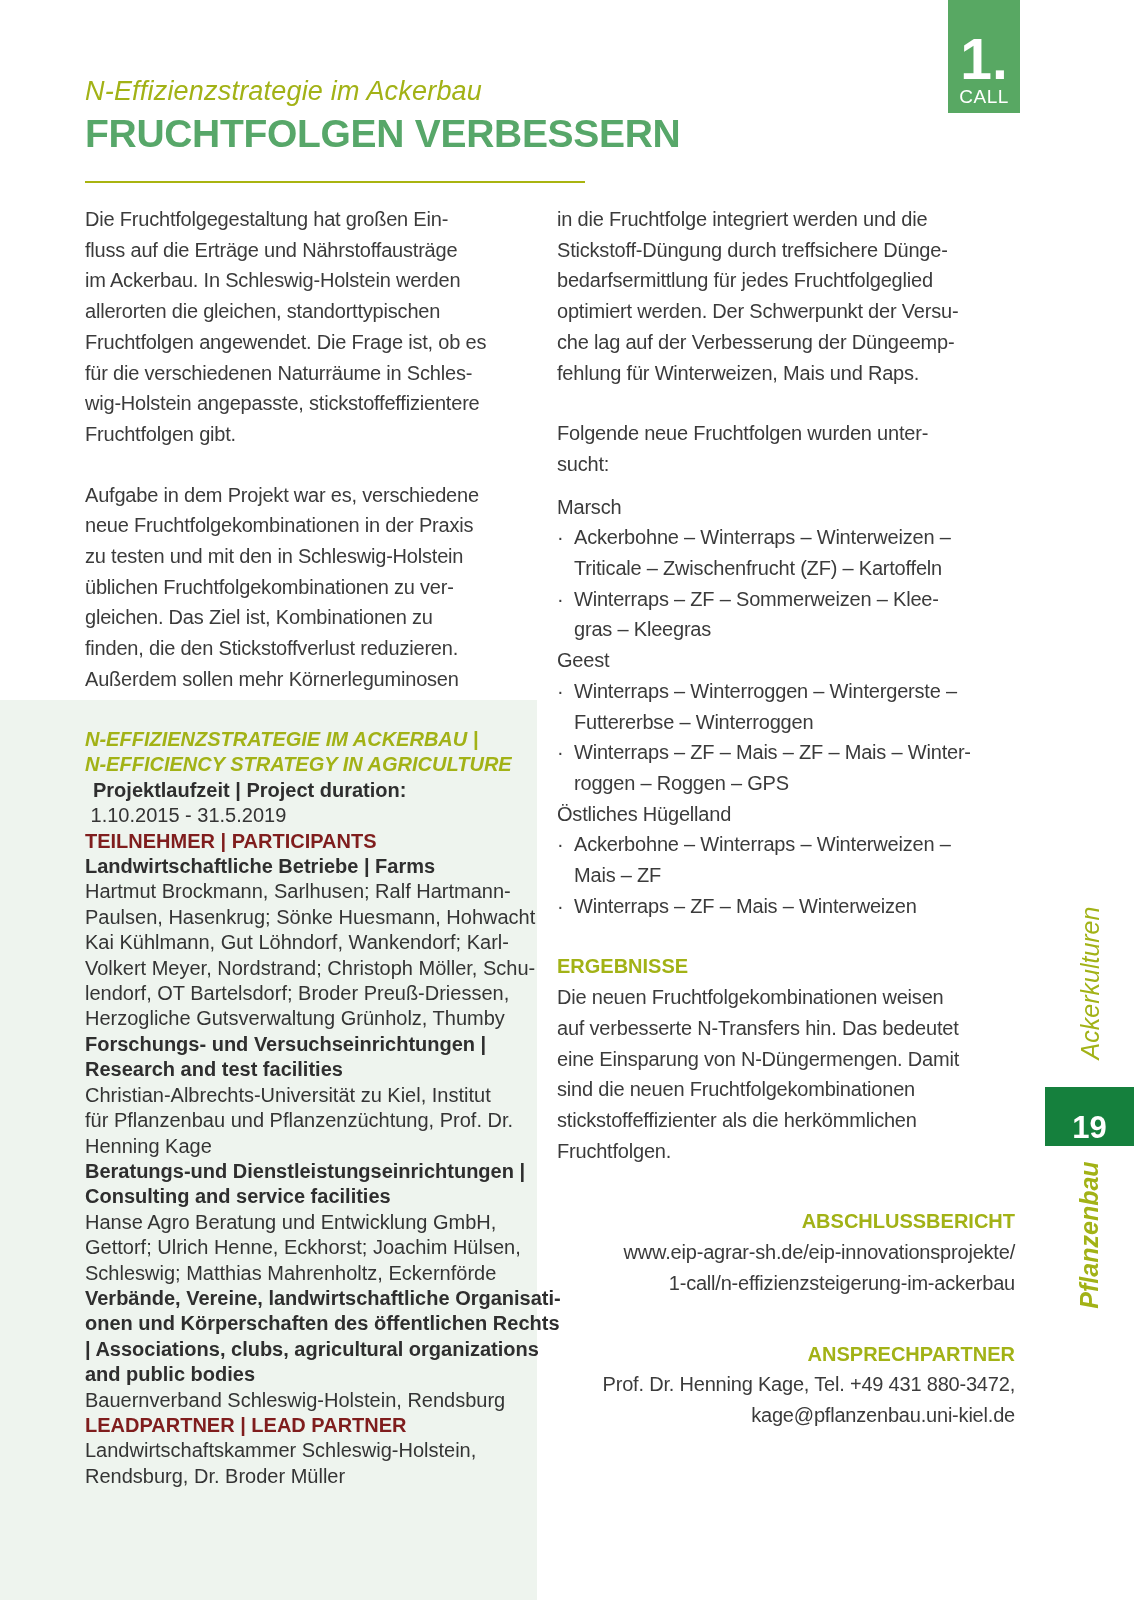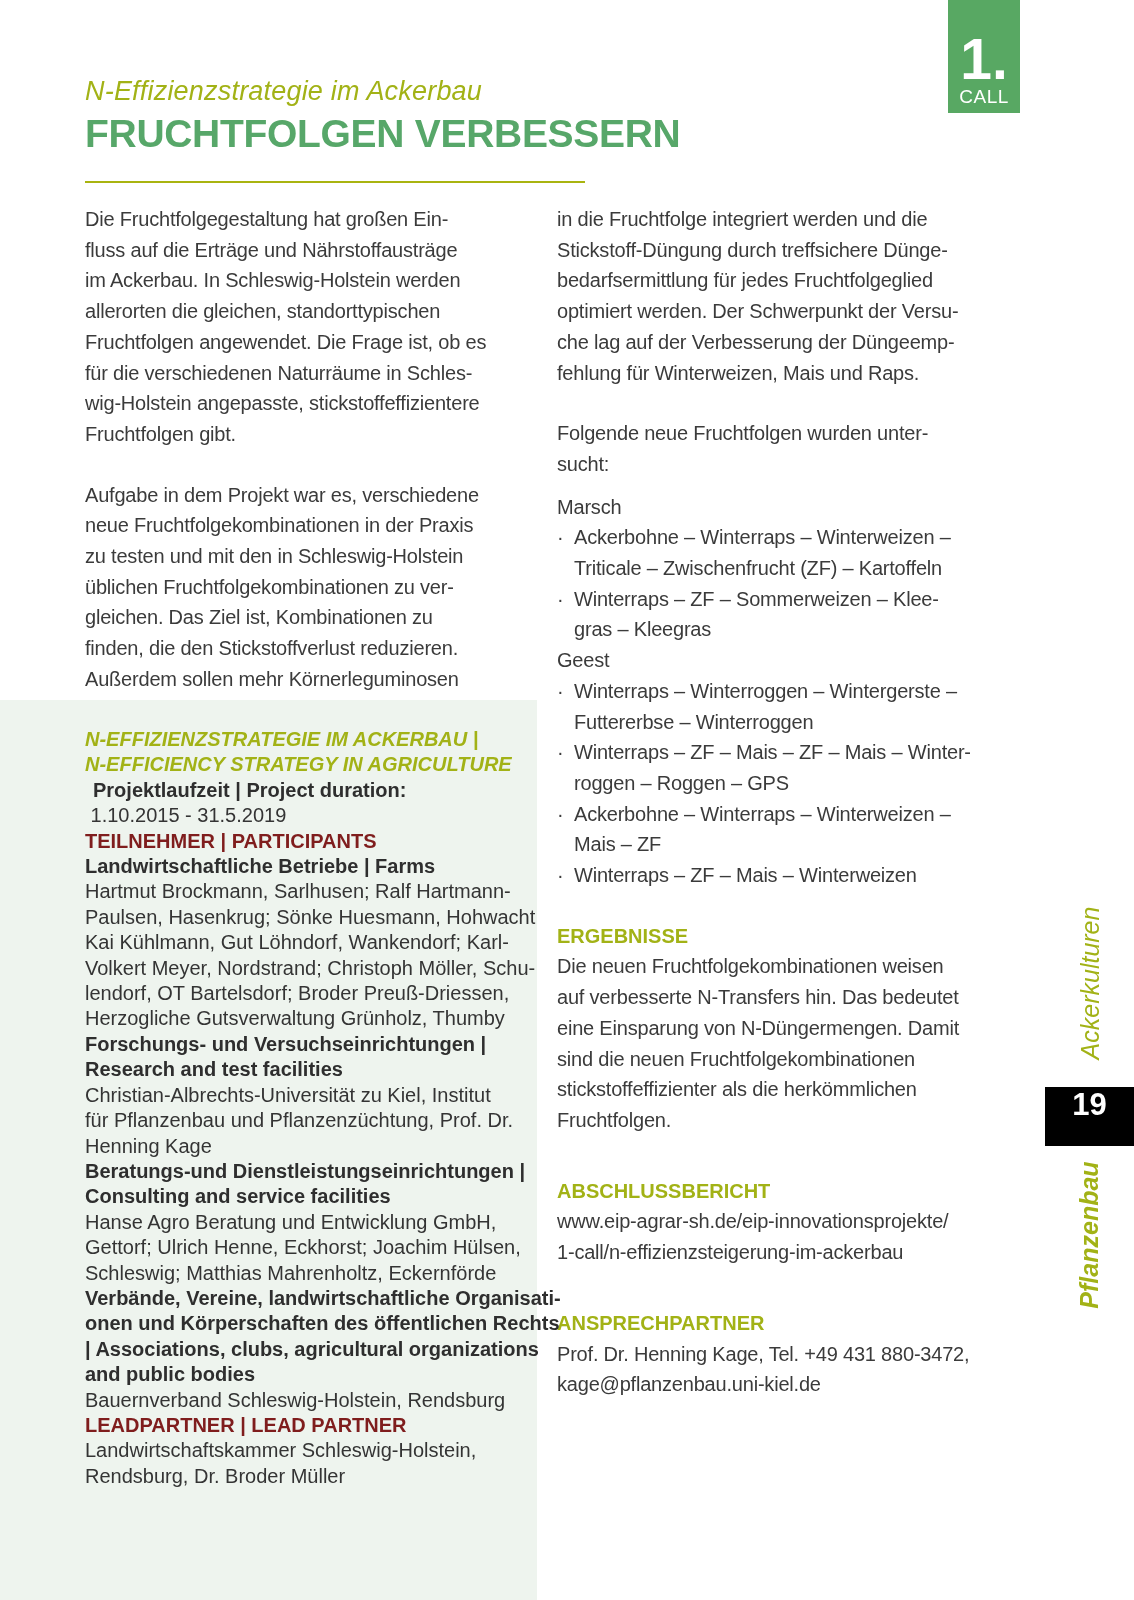--- a/index.html
+++ b/index.html
@@ -30,21 +30,21 @@
   .title-rule {
     position:absolute; left:85px; top:181px; width:500px; height:2px; background:#a9b410;
   }
 
   
   .body-text { font-size:20px; line-height:30.7px; letter-spacing:-0.2px; color:#3b3b3b; }
   .col-left  { position:absolute; left:85px;  top:204px; width:470px; }
   .col-right { position:absolute; left:557px; top:204px; width:458px; }
   .col-left p, .col-right p { margin:0; }
   .gap-top    { margin-top:30px !important; }
-  .gap-top-lg { margin-top:40px !important; }
+  .gap-top-lg { margin-top:40px !important;text-align:right; }
 
   
   .region-block { margin-top:12px; }
   .bullet-item { display:flex; }
   .bullet-char { width:17px; flex:0 0 17px; }
   .bullet-text { flex:1; }
 
   .section-header {
     color:#a2b216; font-weight:700; font-size:20px; letter-spacing:0;
   }
@@ -62,21 +62,21 @@
 
   
   .v-label {
     position:absolute; white-space:nowrap; color:#a2b216;
     transform:translate(-50%,-50%) rotate(-90deg);
   }
   .v-label.cat  { left:1090px; top:983px;  font-size:25px; font-style:italic; }
   .v-label.sect { left:1089px; top:1235px; font-size:25px; font-style:italic; font-weight:700; }
   .page-box {
     position:absolute; left:1045px; top:1087px; width:89px; height:59px;
-    background:#000000; color:#ffffff; display:flex; align-items:flex-start;
+    background:#15803d; color:#ffffff; display:flex; align-items:flex-end;
     justify-content:center; font-size:31px; font-weight:700;
   }
 </style>
 </head>
 <body>
 
 <div class="page">
 
   <div class="call-badge">
     <div class="call-number">1.</div>
@@ -133,20 +133,21 @@
         <span class="bullet-char">·</span>
         <span class="bullet-text pre">Winterraps – Winterroggen – Wintergerste –
 Futtererbse – Winterroggen</span>
       </div>
       <div class="bullet-item">
         <span class="bullet-char">·</span>
         <span class="bullet-text pre">Winterraps – ZF – Mais – ZF – Mais – Winter-
 roggen – Roggen – GPS</span>
       </div>
 
+      <div>Östliches Hügelland</div>
       <div class="bullet-item">
         <span class="bullet-char">·</span>
         <span class="bullet-text pre">Ackerbohne – Winterraps – Winterweizen –
 Mais – ZF</span>
       </div>
       <div class="bullet-item">
         <span class="bullet-char">·</span>
         <span class="bullet-text pre">Winterraps – ZF – Mais – Winterweizen</span>
       </div>
     </div>

